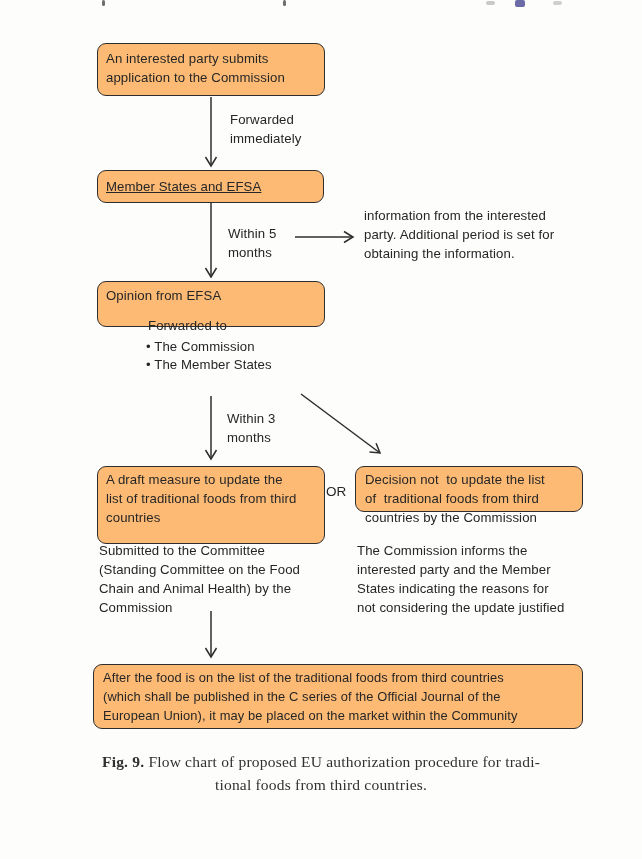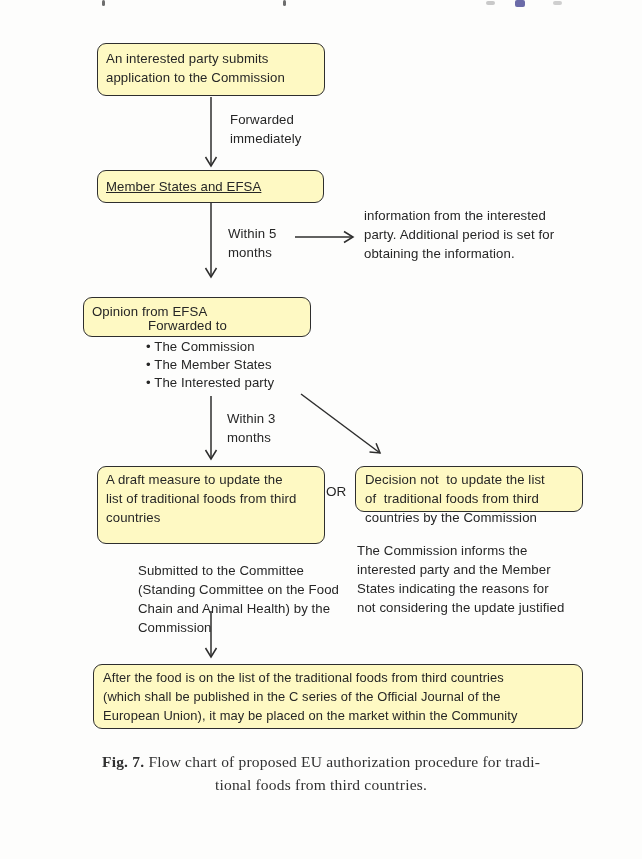--- a/index.html
+++ b/index.html
@@ -10,21 +10,21 @@
     font-family:"Liberation Sans","DejaVu Sans",sans-serif;
     color:#262626;
     overflow:hidden;
   }
   .abs{position:absolute;}
   
   .box{
     position:absolute;
     border:1.6px solid #2e2e2e;
     border-radius:9px;
-    background:#fef9c3;
+    background:#fdba74;
     box-sizing:border-box;
   }
   .bl{
     white-space:pre;
     font-size:13.2px;
     line-height:19px;
     letter-spacing:0.1px;
   }
   .box .inner{padding:5px 0 0 8px;}
   
@@ -79,21 +79,21 @@
       <div class="bl">application to the Commission</div>
     </div>
   </div>
 
   <div class="box" style="left:97px;top:170px;width:227px;height:33px;">
     <div class="inner" style="padding-top:6px;text-decoration:underline;">
       <div class="bl">Member States and EFSA</div>
     </div>
   </div>
 
-  <div class="box" style="left:83px;top:281px;width:228px;height:40px;margin-top:16px;">
+  <div class="box" style="left:97px;top:281px;width:228px;height:46px;">
     <div class="inner" style="padding-top:4px;">
       <div class="bl">Opinion from EFSA</div>
     </div>
   </div>
 
   <div class="box" style="left:97px;top:466px;width:228px;height:78px;">
     <div class="inner" style="padding-top:3px;">
       <div class="bl">A draft measure to update the</div>
       <div class="bl">list of traditional foods from third</div>
       <div class="bl">countries</div>
@@ -132,44 +132,43 @@
     <div class="bl">obtaining the information.</div>
   </div>
 
   <div class="lbl" style="left:148px;top:316px;">
     <div class="bl">Forwarded to</div>
   </div>
 
   <div class="lbl bullets" style="left:146px;top:338px;">
     <div class="bl">• The Commission</div>
     <div class="bl">• The Member States</div>
-    <div class="bl">• The Interested party</div>
   </div>
 
   <div class="lbl" style="left:227px;top:409px;">
     <div class="bl">Within 3</div>
     <div class="bl">months</div>
   </div>
 
   <div class="lbl or-label" style="left:326px;top:484px;">
     <span>OR</span>
   </div>
 
-  <div class="lbl" style="left:99px;top:561px;margin-left:39px;">
+  <div class="lbl" style="left:99px;top:541px;">
     <div class="bl">Submitted to the Committee</div>
     <div class="bl">(Standing Committee on the Food</div>
     <div class="bl">Chain and Animal Health) by the</div>
     <div class="bl">Commission</div>
   </div>
 
   <div class="lbl" style="left:357px;top:541px;">
     <div class="bl">The Commission informs the</div>
     <div class="bl">interested party and the Member</div>
     <div class="bl">States indicating the reasons for</div>
     <div class="bl">not considering the update justified</div>
   </div>
 
   <div class="caption">
-    <div><span class="figbold">Fig. 7.</span> <span>Flow chart of proposed EU authorization procedure for tradi-</span></div>
+    <div><span class="figbold">Fig. 9.</span> <span>Flow chart of proposed EU authorization procedure for tradi-</span></div>
     <div>tional foods from third countries.</div>
   </div>
 
 </div>
 
 </body></html>

